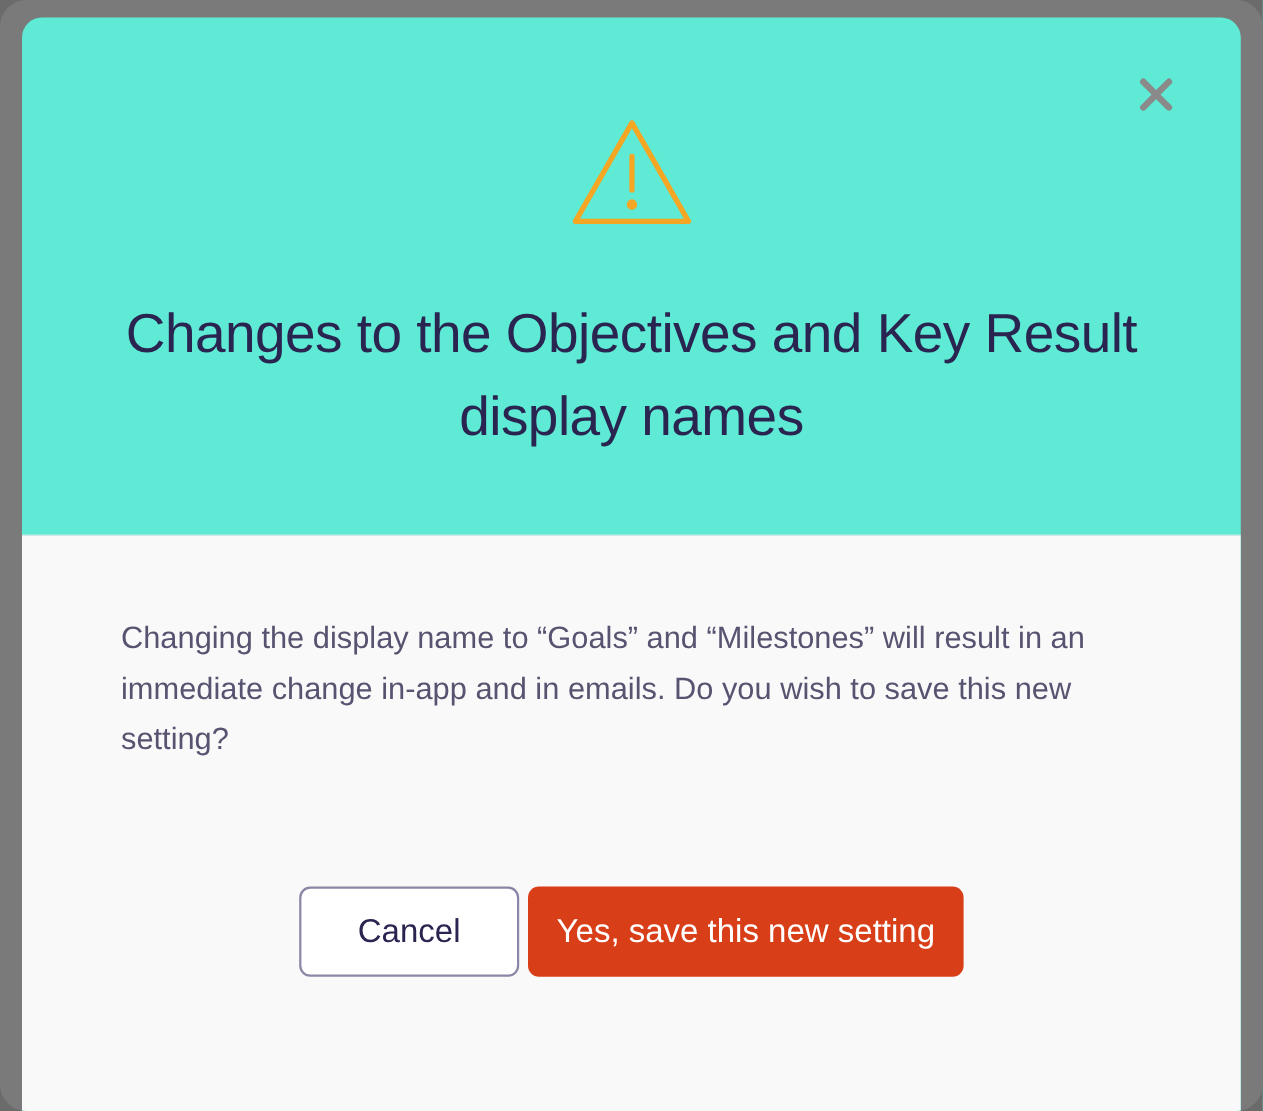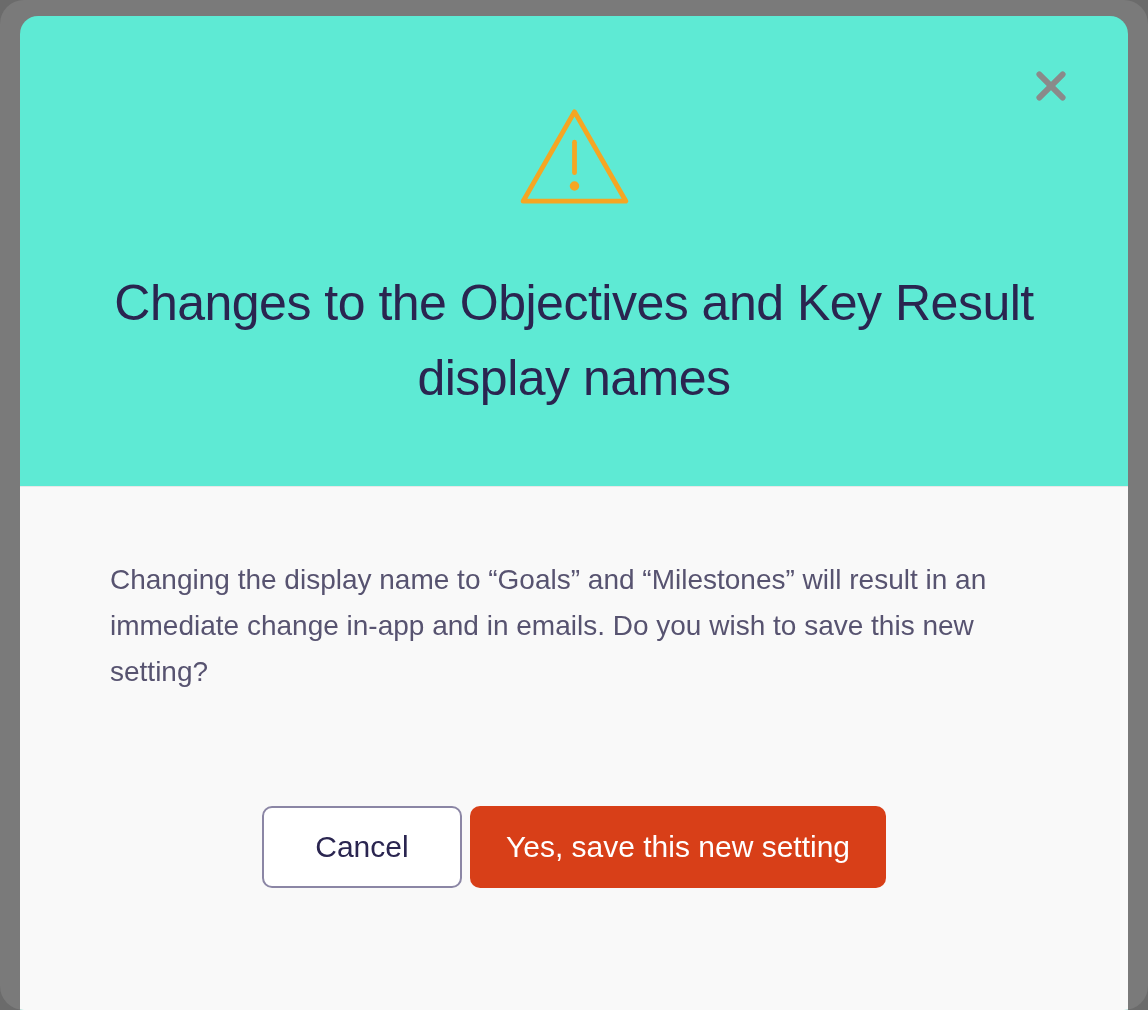--- a/index.html
+++ b/index.html
@@ -109,21 +109,21 @@
     .btn-secondary {
       background: #ffffff;
       color: #2a2550;
       border: 2px solid #8b86a5;
       min-width: 200px;
     }
     .btn-primary {
       background: #d83f18;
       color: #ffffff;
       border: none;
-      padding: 26px 36px;
+      padding: 26px 26px;
     }
   </style>
 </head>
 <body>
 
 <div class="modal-backdrop">
   <div class="modal">
 
     <div class="modal-header">
       <button class="close-button">

